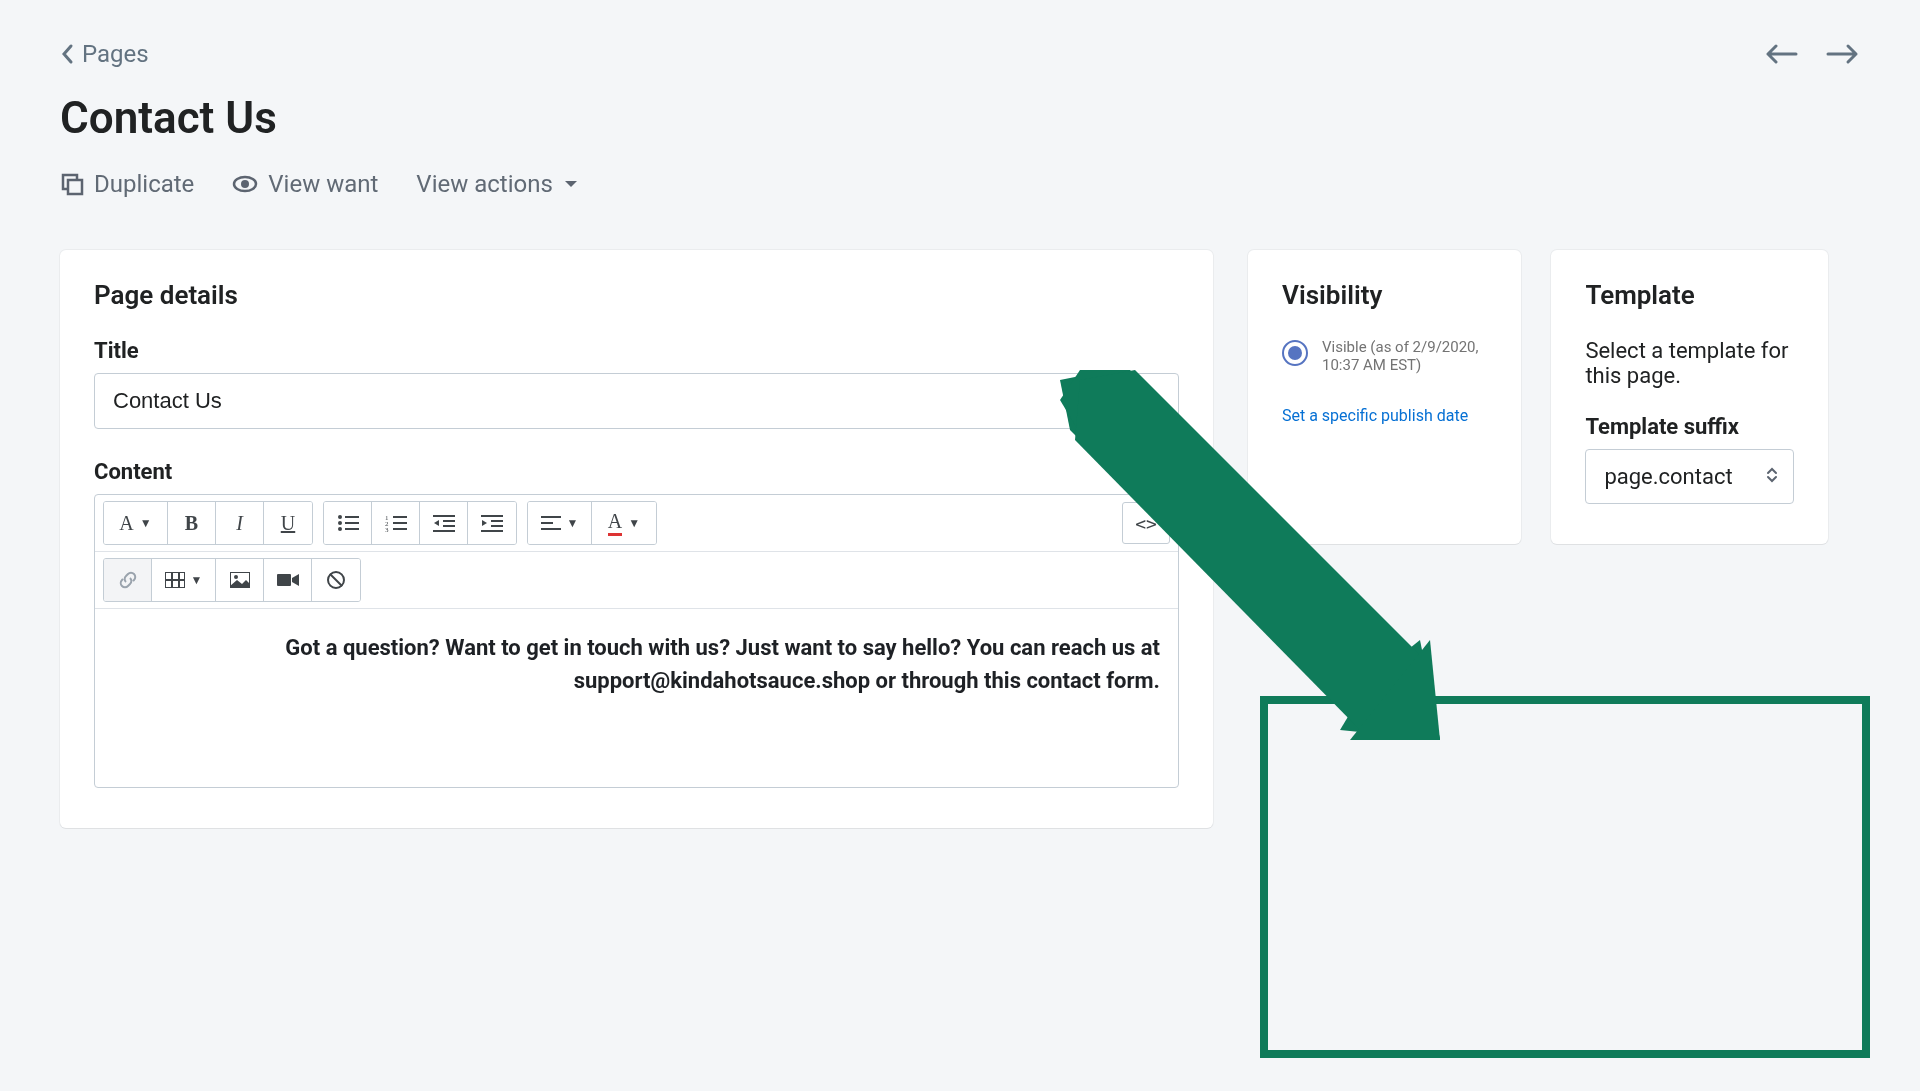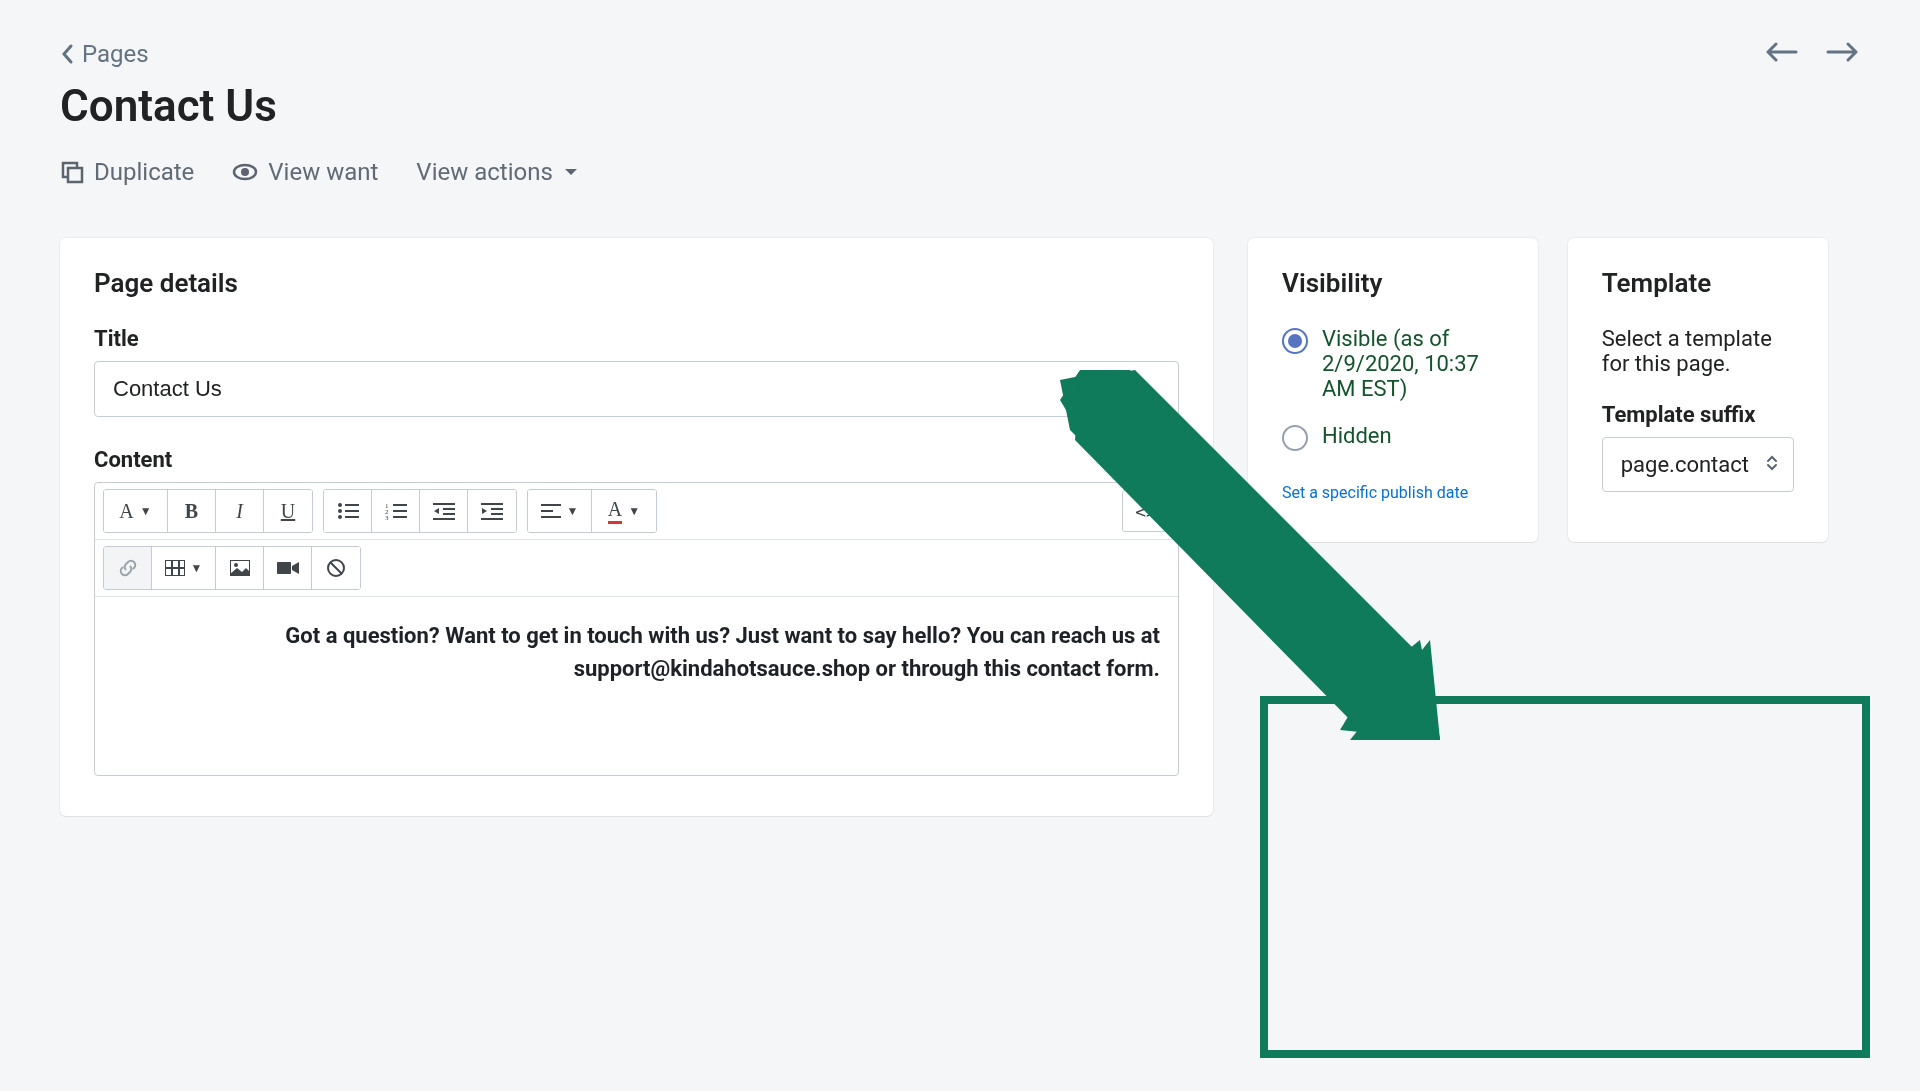--- a/index.html
+++ b/index.html
@@ -11,22 +11,22 @@
     height: 1091px;
     overflow: hidden;
     position: relative;
   }
   .page-wrap {
     padding: 40px 60px 0 60px;
   }
   .top-bar {
     display: flex;
     justify-content: space-between;
-    align-items: flex-start;
-    margin-bottom: 12px;
+    align-items: center;
+    margin-bottom: 24px;
   }
   .breadcrumb {
     display: flex;
     align-items: center;
     color: #637381;
     font-size: 24px;
     cursor: pointer;
   }
   .breadcrumb svg { margin-right: 6px; }
   .nav-arrows { display: flex; gap: 28px; }
@@ -150,22 +150,22 @@
     font-size: 22px;
     line-height: 1.5;
     text-align: right;
   }
   .editor-content strong { font-weight: 700; color:#1e2125; }
   .radio-row {
     display: flex;
     align-items: flex-start;
     gap: 14px;
     margin-bottom: 22px;
-    font-size: 22px;
-    color: #14532d;
+    font-size: 15px;
+    color: #737373;
   }
   .radio-outer {
     width: 26px; height: 26px;
     border: 2px solid #5674c1;
     border-radius: 50%;
     display:flex; align-items:center; justify-content:center;
     flex-shrink:0;
     margin-top: 2px;
     cursor:pointer;
   }
@@ -391,24 +391,20 @@
 
     <div class="side-col">
       <div class="card">
         <h2>Visibility</h2>
         <div class="radio-row">
           <div class="radio-outer">
               <div class="radio-inner"></div>
             </div>
           <span>Visible (as of 2/9/2020, 10:37 AM EST)</span>
         </div>
-        <div class="radio-row">
-          <div class="radio-outer unchecked"></div>
-          <span>Hidden</span>
-        </div>
         <span class="link-text">Set a specific publish date</span>
       </div>
 
       <div class="card template-card">
         <h2>Template</h2>
         <div class="sub-desc">Select a template for this page.</div>
         <label class="field-label">Template suffix</label>
         <div class="select-wrap">
           <div class="select-box">page.contact</div>
           <div class="select-caret">

